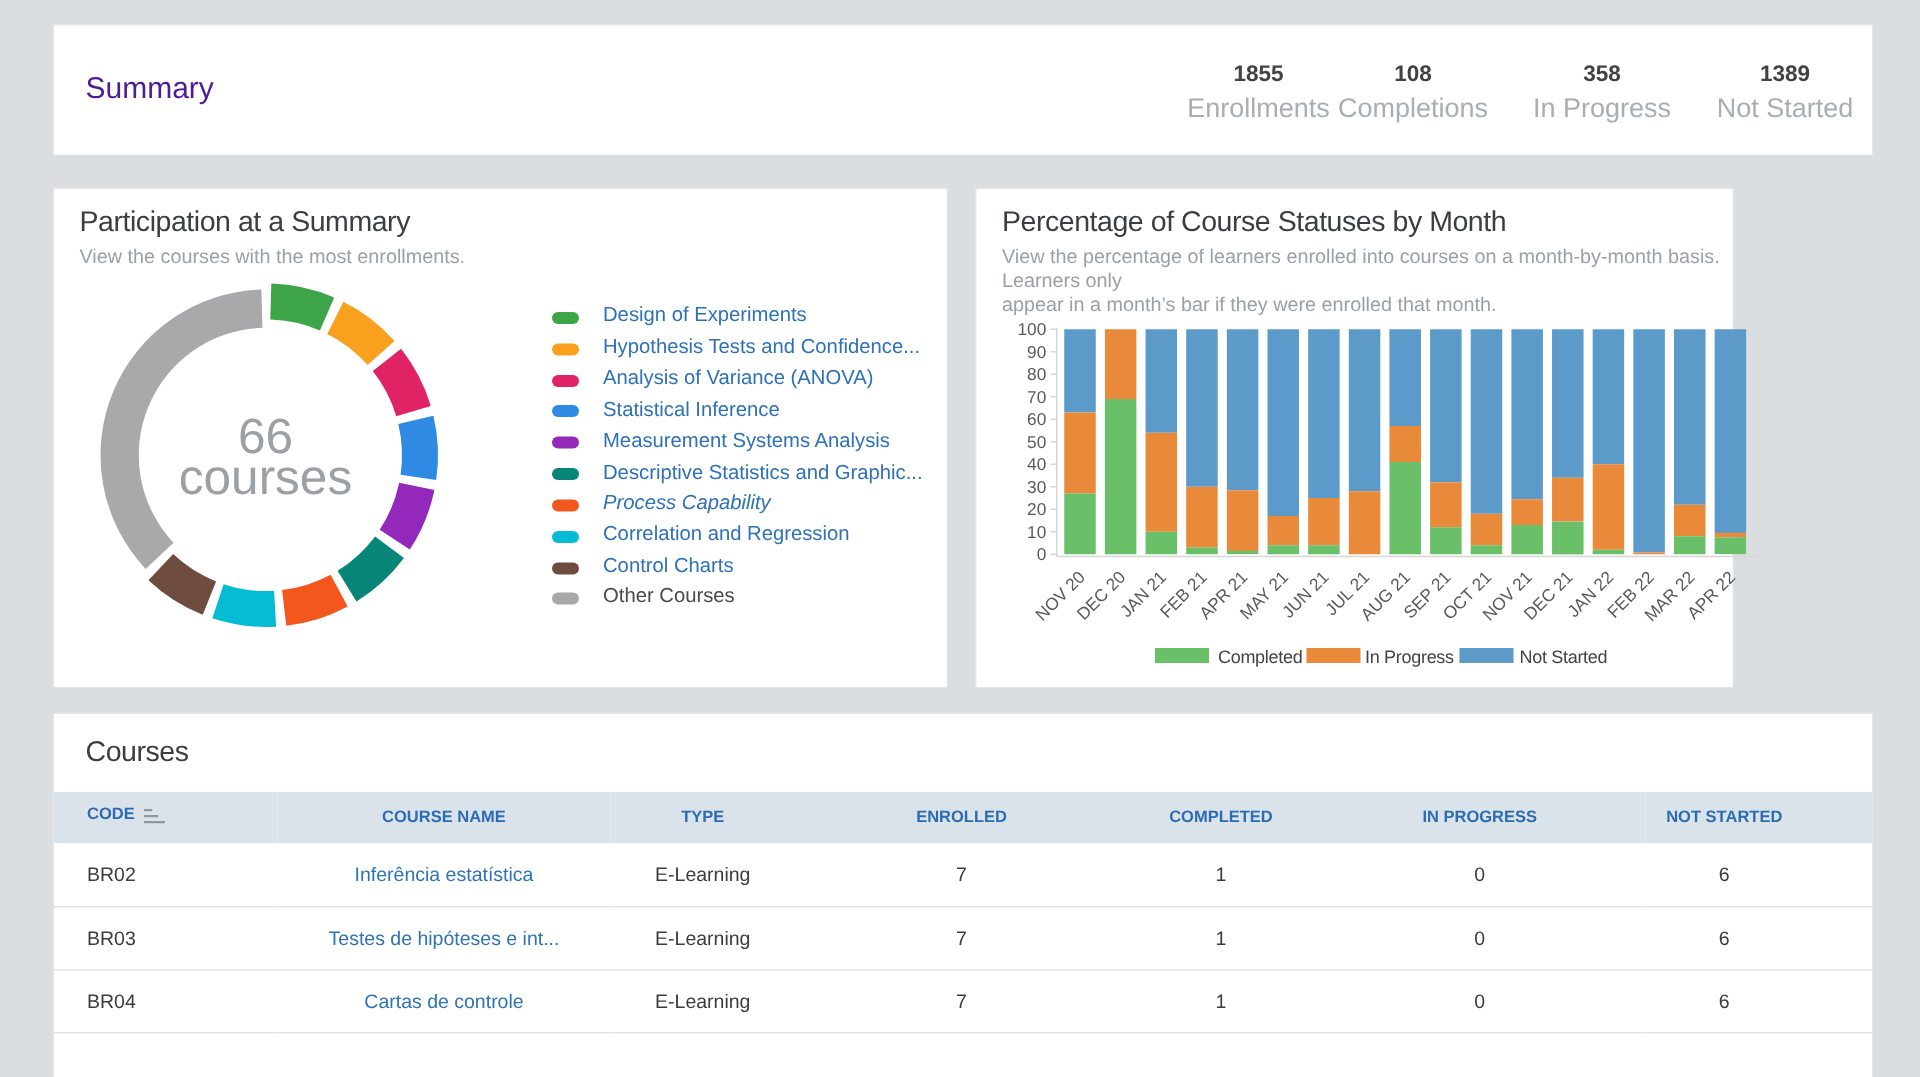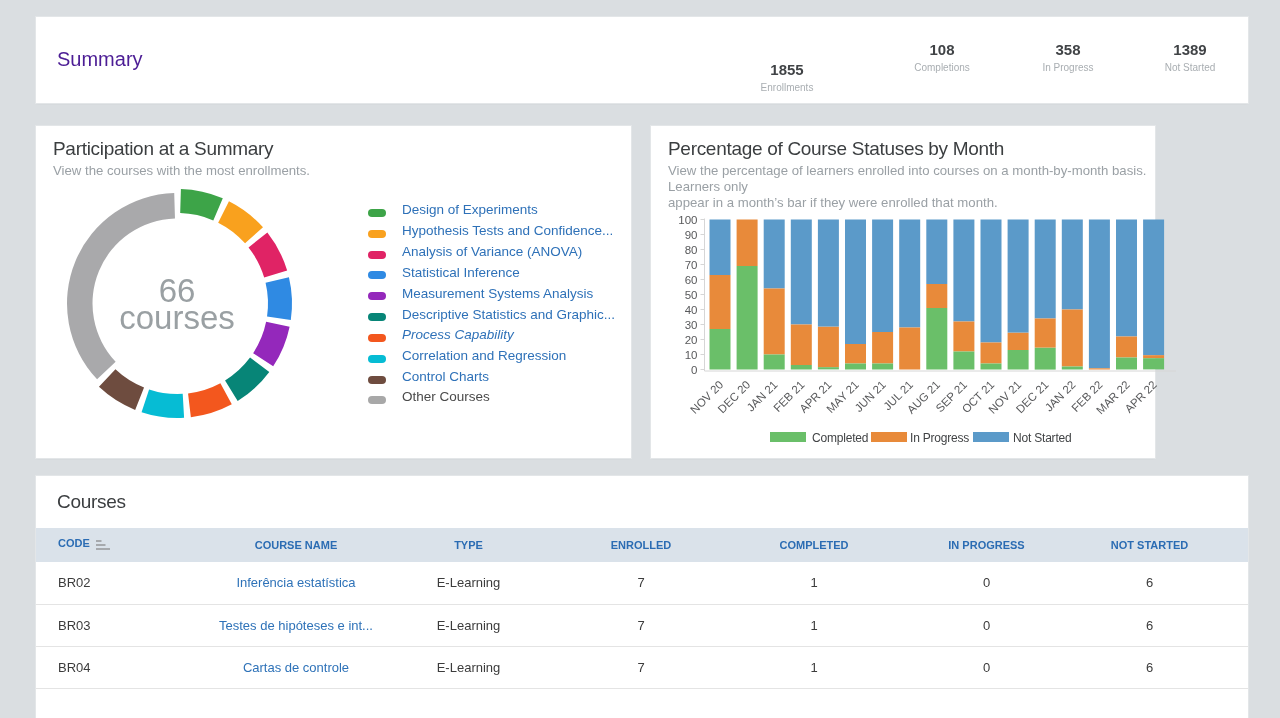--- a/index.html
+++ b/index.html
@@ -3,21 +3,21 @@
 <style>
 * { margin:0; padding:0; box-sizing:border-box; }
 html,body { width:1280px; height:718px; overflow:hidden; background:#dadee1;
   font-family:"Liberation Sans", sans-serif; }
 .card { position:absolute; background:#fff;
   box-shadow:0 0 0 1px #e3e6e8, 0 1px 2px rgba(0,0,0,0.05); }
 #summary { left:36px; top:17px; width:1212px; height:86px; }
 #summary .title { position:absolute; left:21px; top:31px; font-size:20px; color:#4c1d95; }
 .stat { position:absolute; top:0; width:160px; text-align:center; }
 .stat .n { margin-top:24px; font-size:15px; font-weight:700; color:#404346; }
-.stat .l { margin-top:4px; font-size:10px; color:#a9aeb2; }
+.stat .l { margin-top:4px; font-size:18px; color:#a9aeb2; }
 #card-left { left:36px; top:126px; width:595px; height:332px; }
 #card-right { left:651px; top:126px; width:504px; height:332px; }
 .ctitle { position:absolute; left:17px; top:12px; font-size:19px; letter-spacing:-0.3px; color:#3b3e40; }
 .csub { position:absolute; left:17px; top:37px; font-size:13.2px; color:#9aa0a5; line-height:16px; }
 .leg-row { position:absolute; left:332px; height:20px; }
 .sw { display:inline-block; width:18px; height:8px; border-radius:4px; vertical-align:middle; margin-top:6px; }
 .leg-link, .leg-plain { position:absolute; left:34px; top:2px; font-size:13.5px; white-space:nowrap; }
 .leg-link { color:#2e71b8; }
 .leg-plain { color:#4a4a4a; }
 .donut-center { position:absolute; left:41px; top:152px; width:200px; text-align:center;
@@ -33,21 +33,21 @@
 td.c-type { }
 .lnk { color:#2e72b8; }
 th.last, td.last { padding-right:46px; }
 .sorticon { display:inline-block; vertical-align:-4px; margin-left:6px; }
 .bleg { position:absolute; top:306px; width:36px; height:10px; }
 .blegt { position:absolute; top:305px; font-size:12px; letter-spacing:-0.2px; color:#414345; white-space:nowrap; }
 </style></head>
 <body>
 <div id="summary" class="card">
   <div class="title">Summary</div>
-  <div class="stat" style="left:671px;margin-top:20px;">
+  <div class="stat" style="left:723px;">
       <div class="n">1855</div>
       <div class="l">Enrollments</div>
     </div>
   <div class="stat" style="left:826px;">
       <div class="n">108</div>
       <div class="l">Completions</div>
     </div>
   <div class="stat" style="left:952px;">
       <div class="n">358</div>
       <div class="l">In Progress</div>

